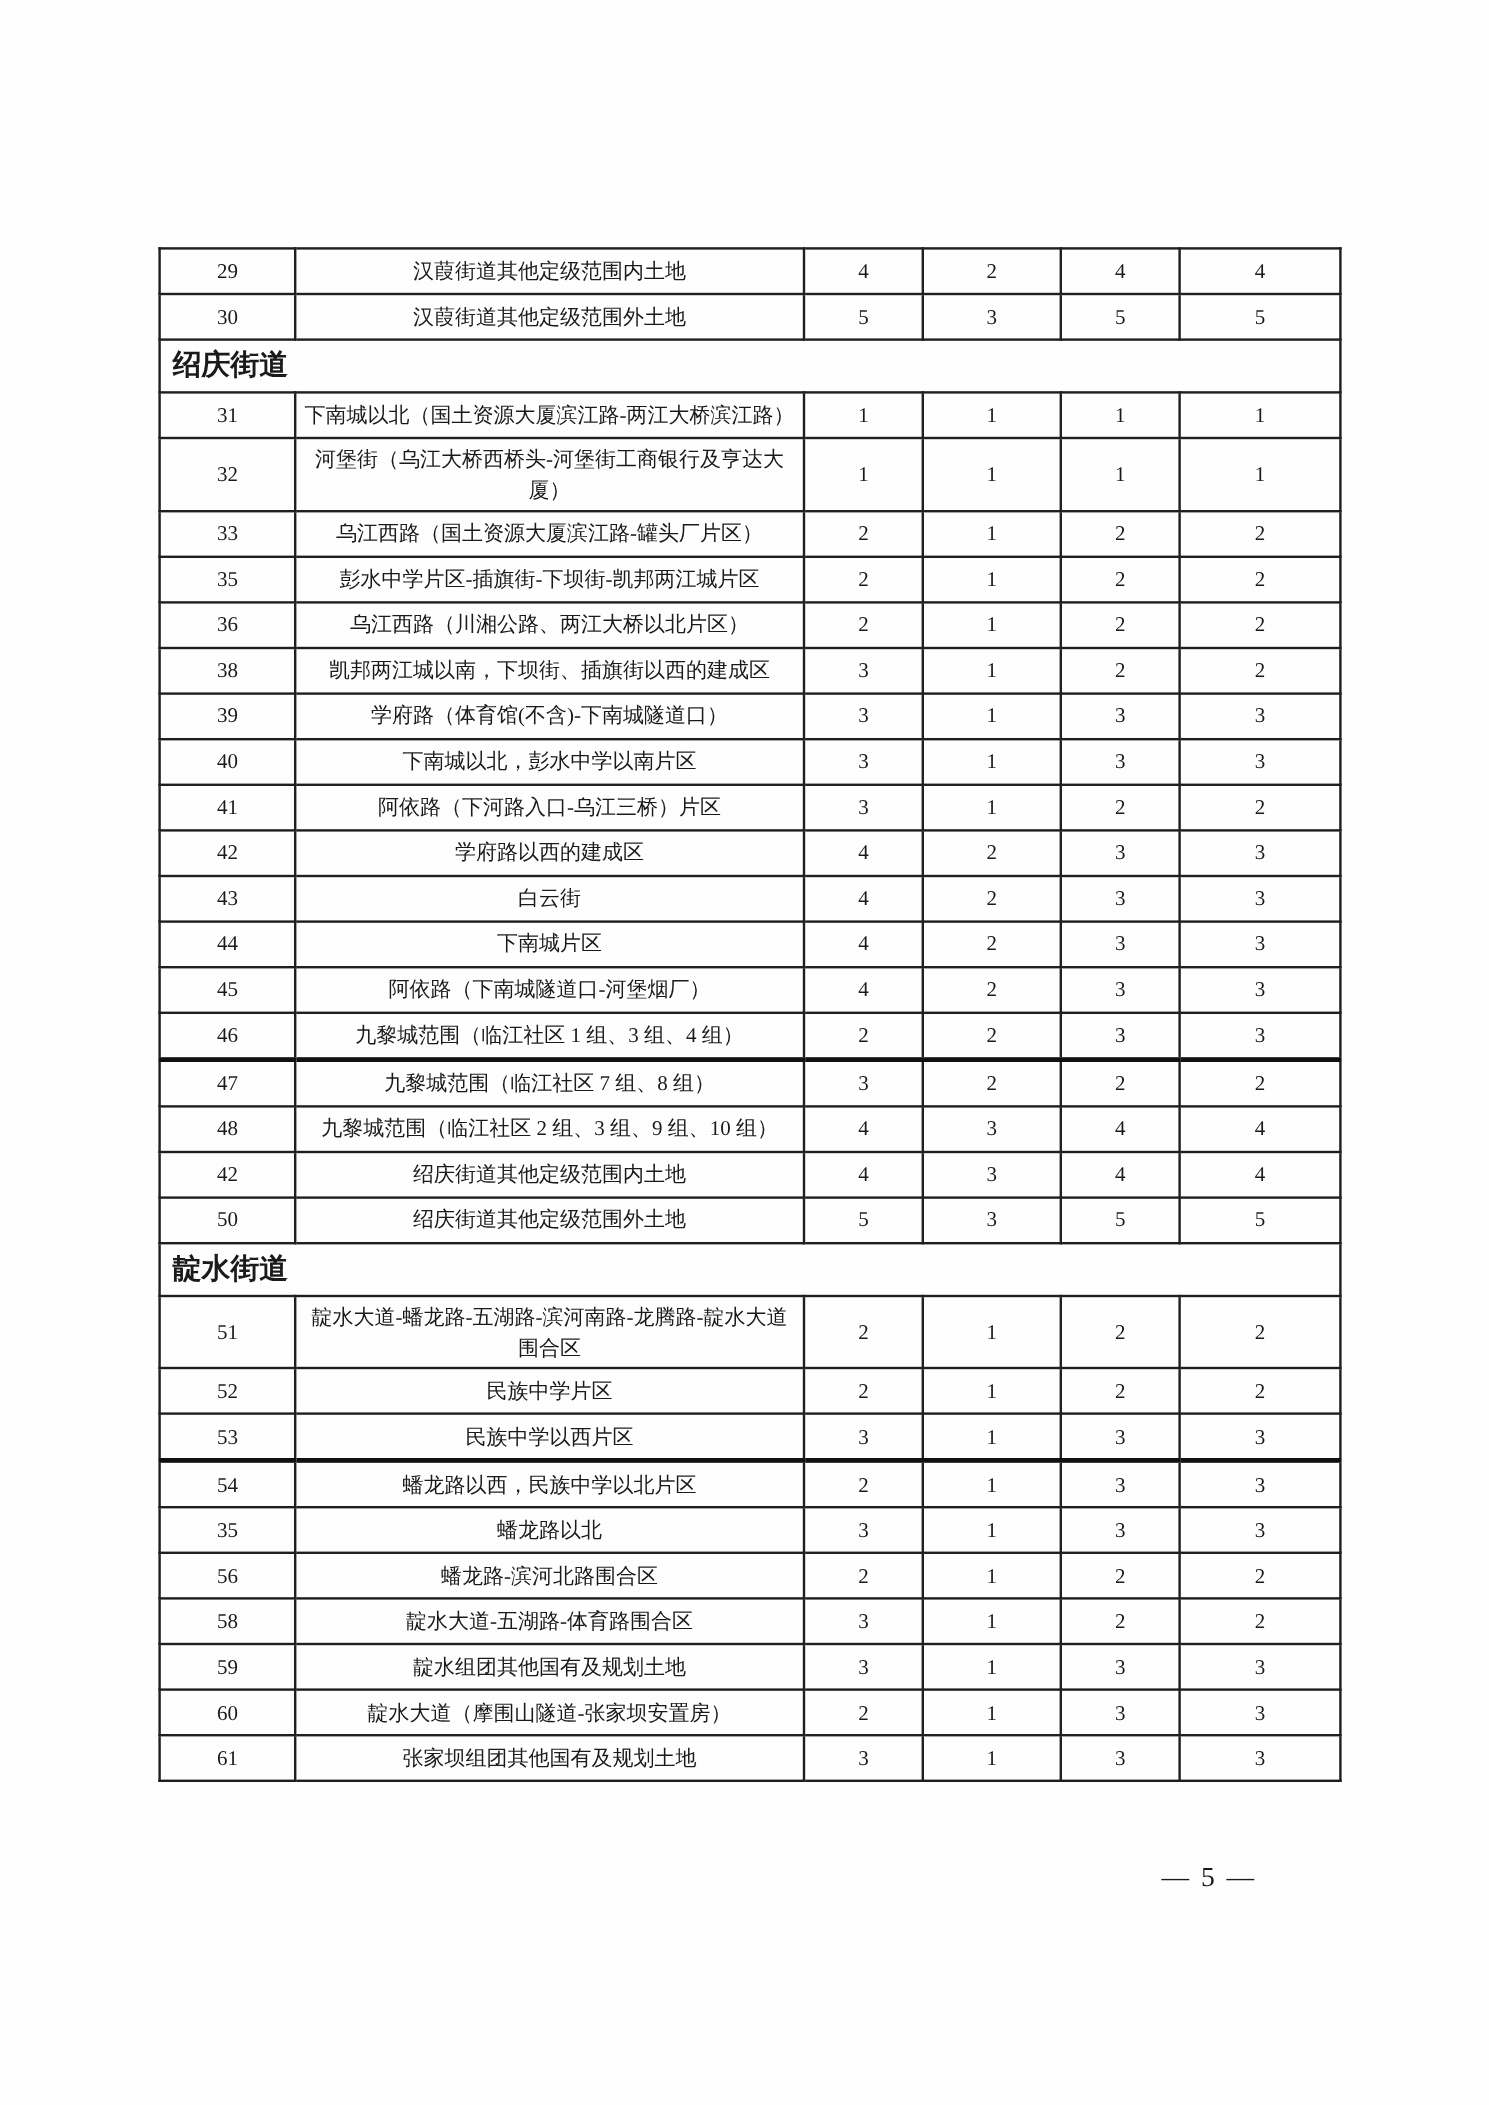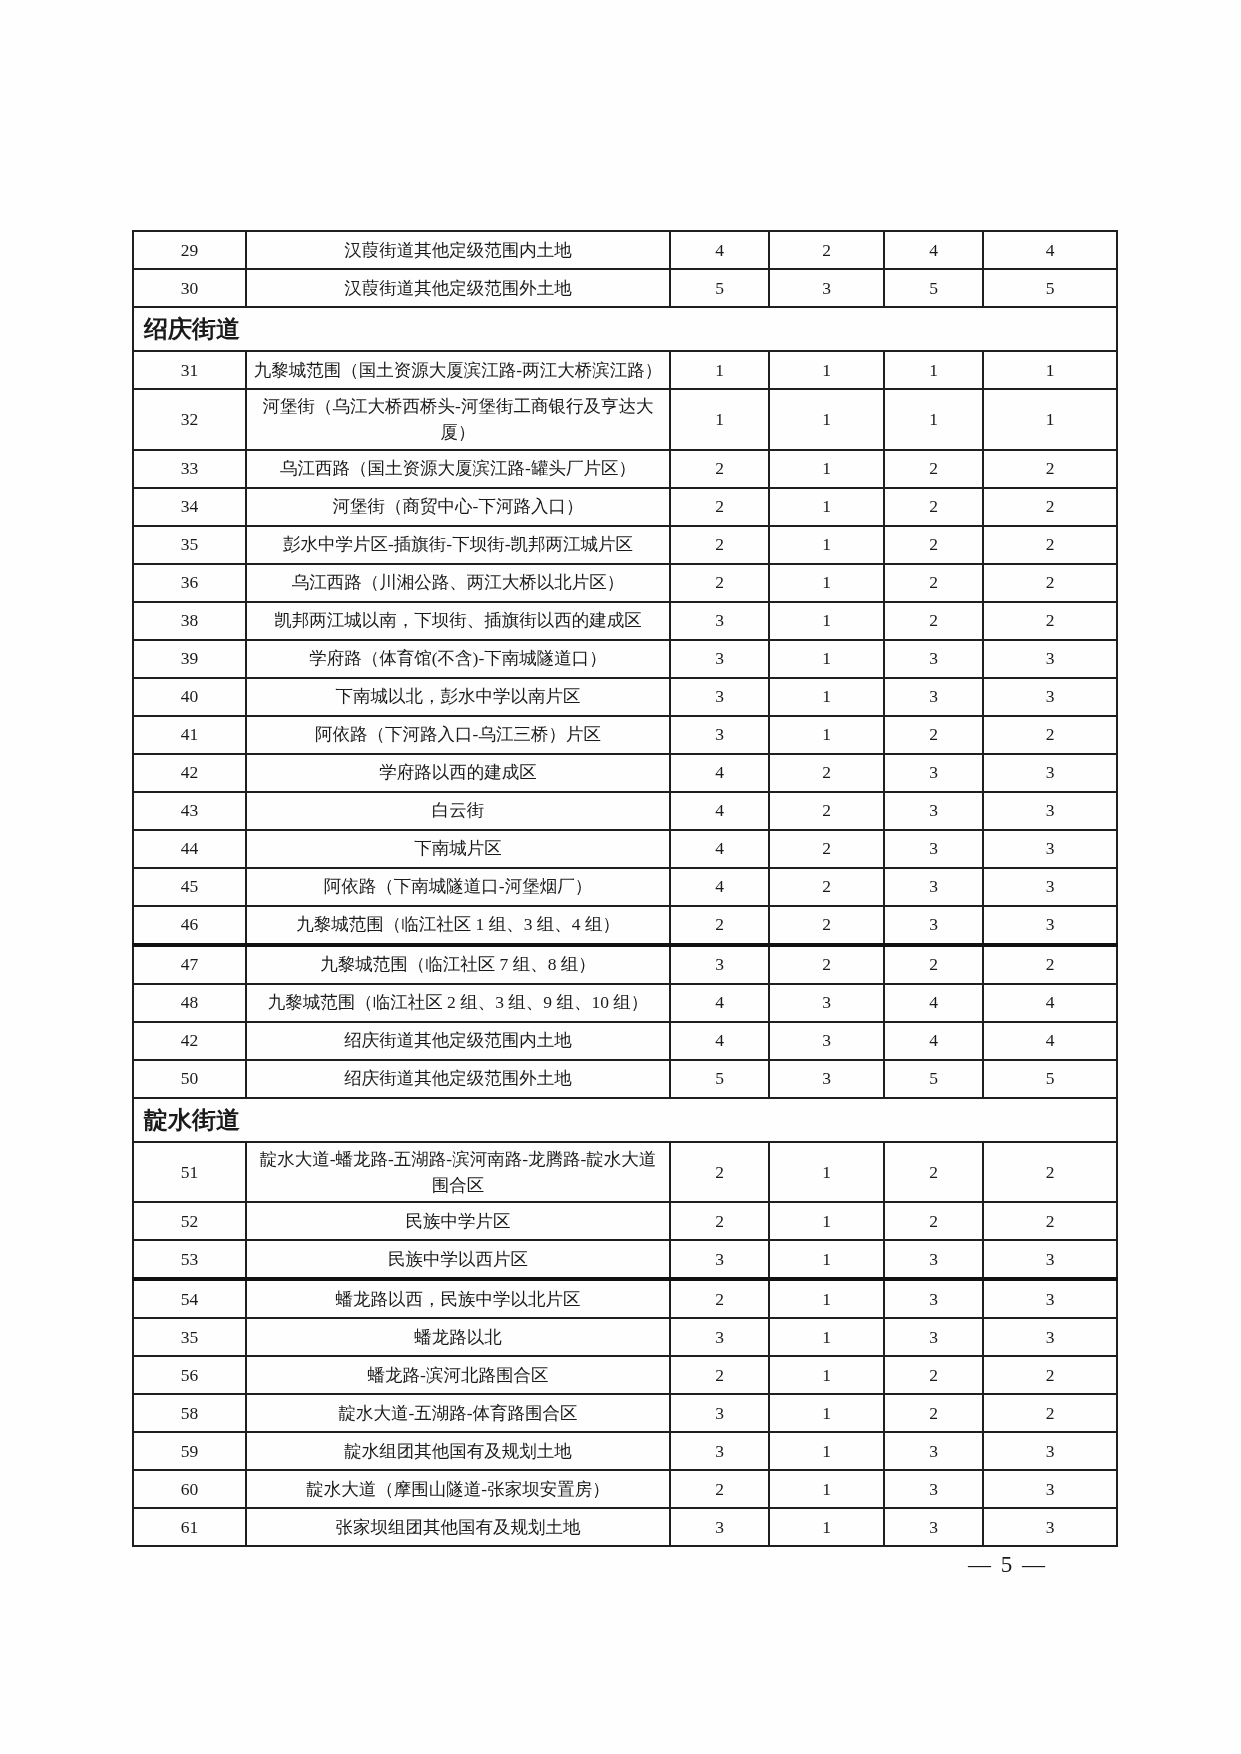--- a/index.html
+++ b/index.html
@@ -12,21 +12,21 @@
     width: 1241px;
     height: 1754px;
     background: #fffefe;
     font-family: "Liberation Serif", "DejaVu Serif", serif;
     color: #1a1a1a;
     overflow: hidden;
   }
   table.grade-table {
     position: absolute;
     left: 132px;
-    top: 230px;
+    top: 206px;
     width: 984px;
     border-collapse: collapse;
     table-layout: fixed;
   }
   table.grade-table td {
     border: 2px solid #1f1f1f;
     text-align: center;
     vertical-align: middle;
     padding: 3px 6px;
     font-size: 17.5px;
@@ -90,45 +90,37 @@
     <td class="value-cell">5</td>
     <td class="value-cell">3</td>
     <td class="value-cell">5</td>
     <td class="value-cell">5</td>
   </tr>
         <tr class="section-row">
     <td colspan="6">绍庆街道</td>
   </tr>
         <tr>
     <td class="num-cell">31</td>
-    <td class="desc-cell">九黎城范围（国土资源大厦滨江路-两江大桥滨江路）</td>
+    <td class="desc-cell">下南城以北（国土资源大厦滨江路-两江大桥滨江路）</td>
     <td class="value-cell">1</td>
     <td class="value-cell">1</td>
     <td class="value-cell">1</td>
     <td class="value-cell">1</td>
   </tr>
         <tr>
     <td class="num-cell">32</td>
     <td class="desc-cell">河堡街（乌江大桥西桥头-河堡街工商银行及亨达大厦）</td>
     <td class="value-cell">1</td>
     <td class="value-cell">1</td>
     <td class="value-cell">1</td>
     <td class="value-cell">1</td>
   </tr>
         <tr>
     <td class="num-cell">33</td>
     <td class="desc-cell">乌江西路（国土资源大厦滨江路-罐头厂片区）</td>
-    <td class="value-cell">2</td>
-    <td class="value-cell">1</td>
-    <td class="value-cell">2</td>
-    <td class="value-cell">2</td>
-  </tr>
-        <tr>
-    <td class="num-cell">34</td>
-    <td class="desc-cell">河堡街（商贸中心-下河路入口）</td>
     <td class="value-cell">2</td>
     <td class="value-cell">1</td>
     <td class="value-cell">2</td>
     <td class="value-cell">2</td>
   </tr>
         <tr>
     <td class="num-cell">35</td>
     <td class="desc-cell">彭水中学片区-插旗街-下坝街-凯邦两江城片区</td>
     <td class="value-cell">2</td>
     <td class="value-cell">1</td>

